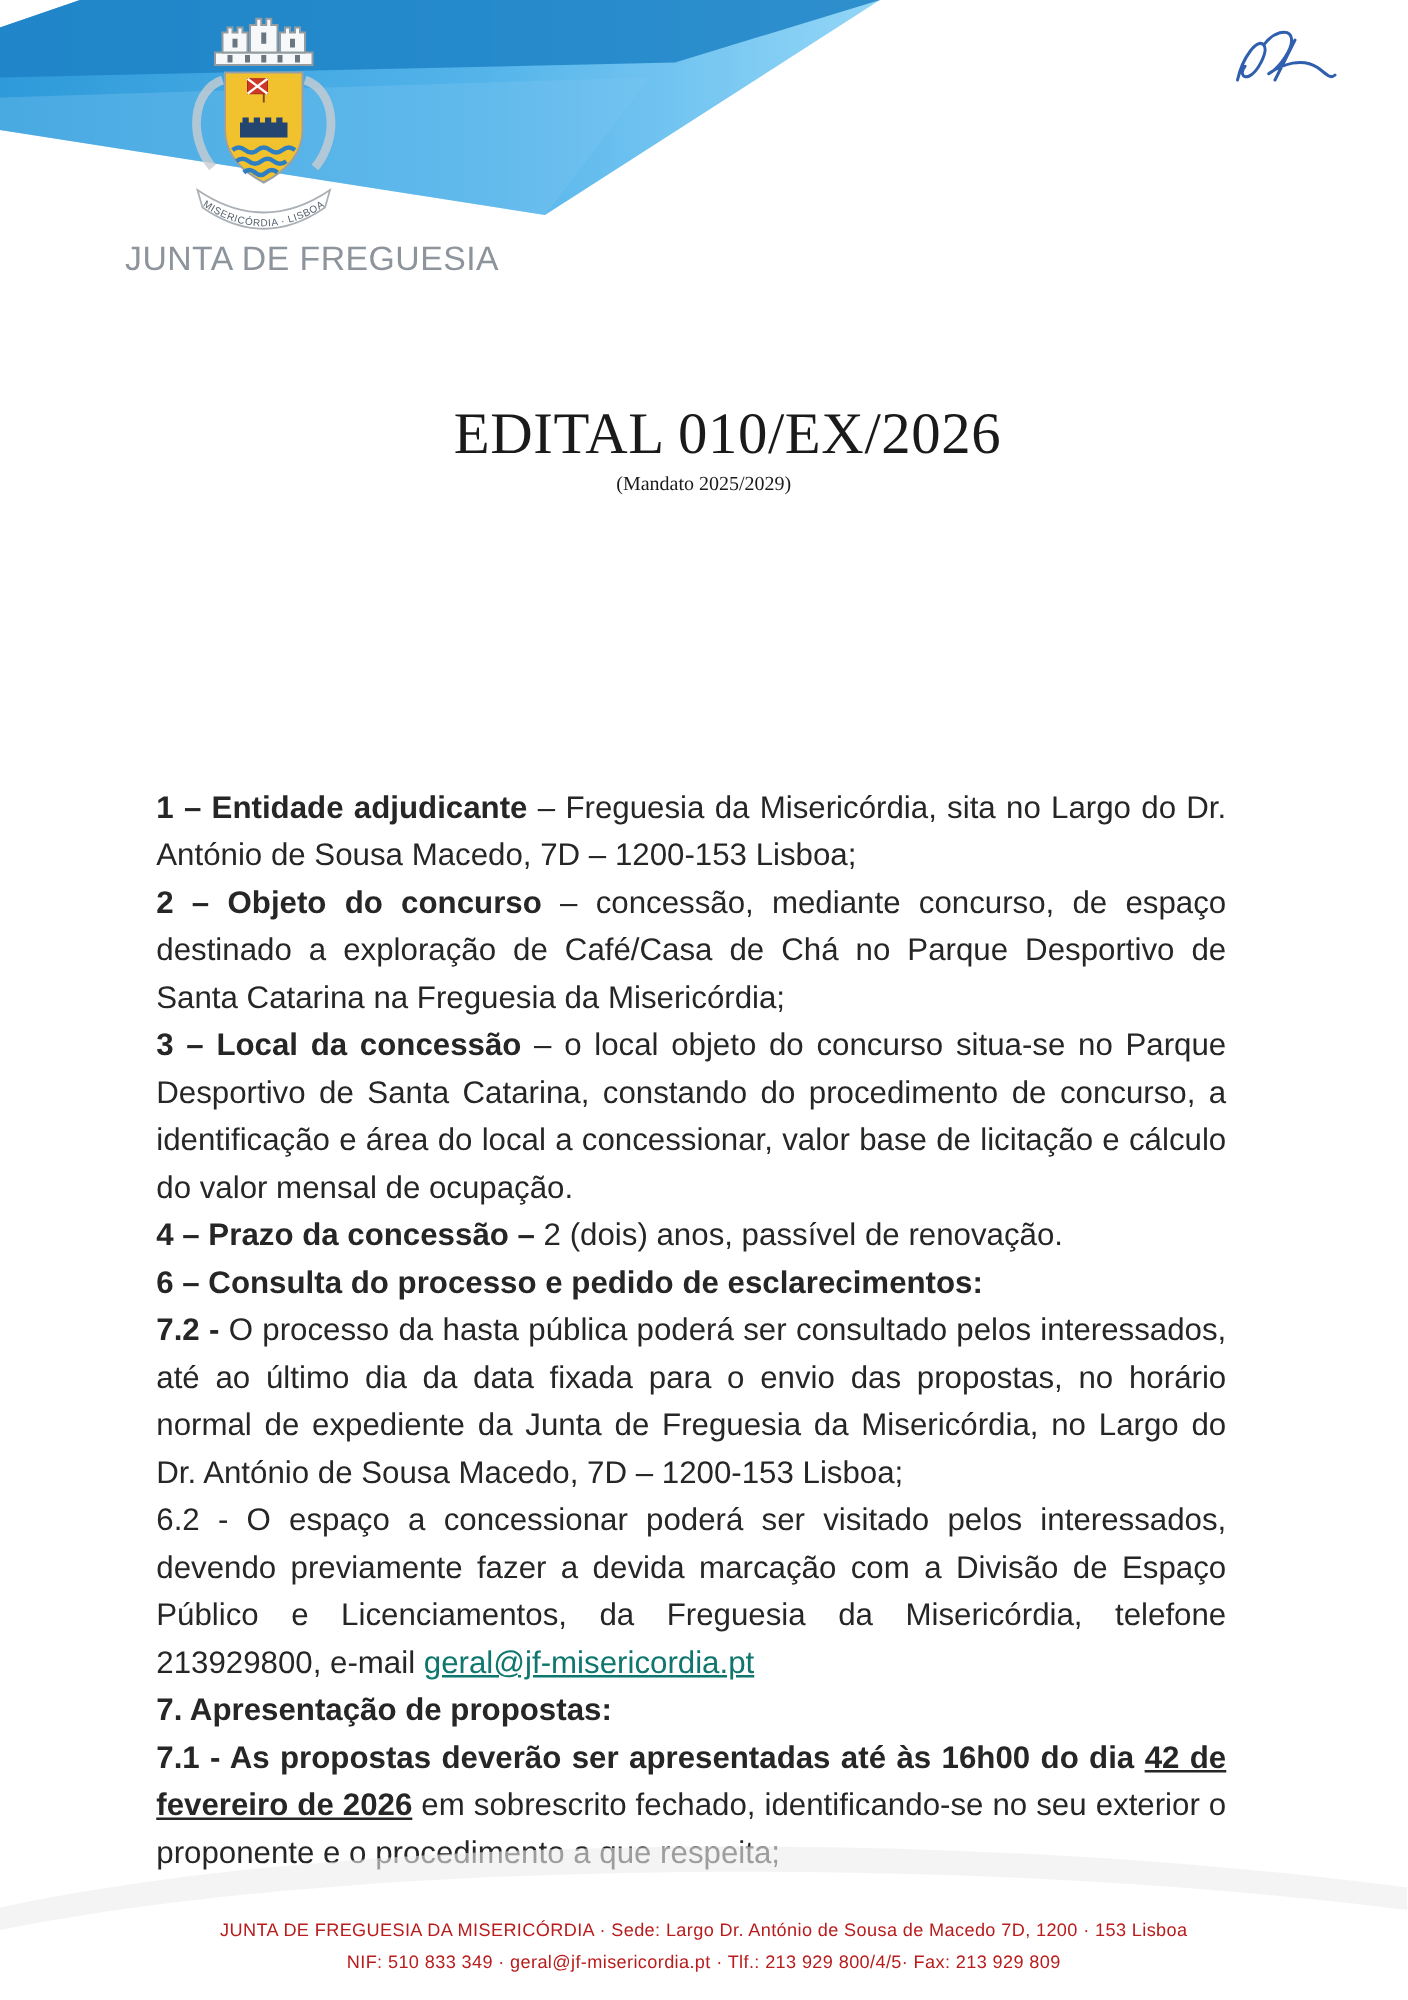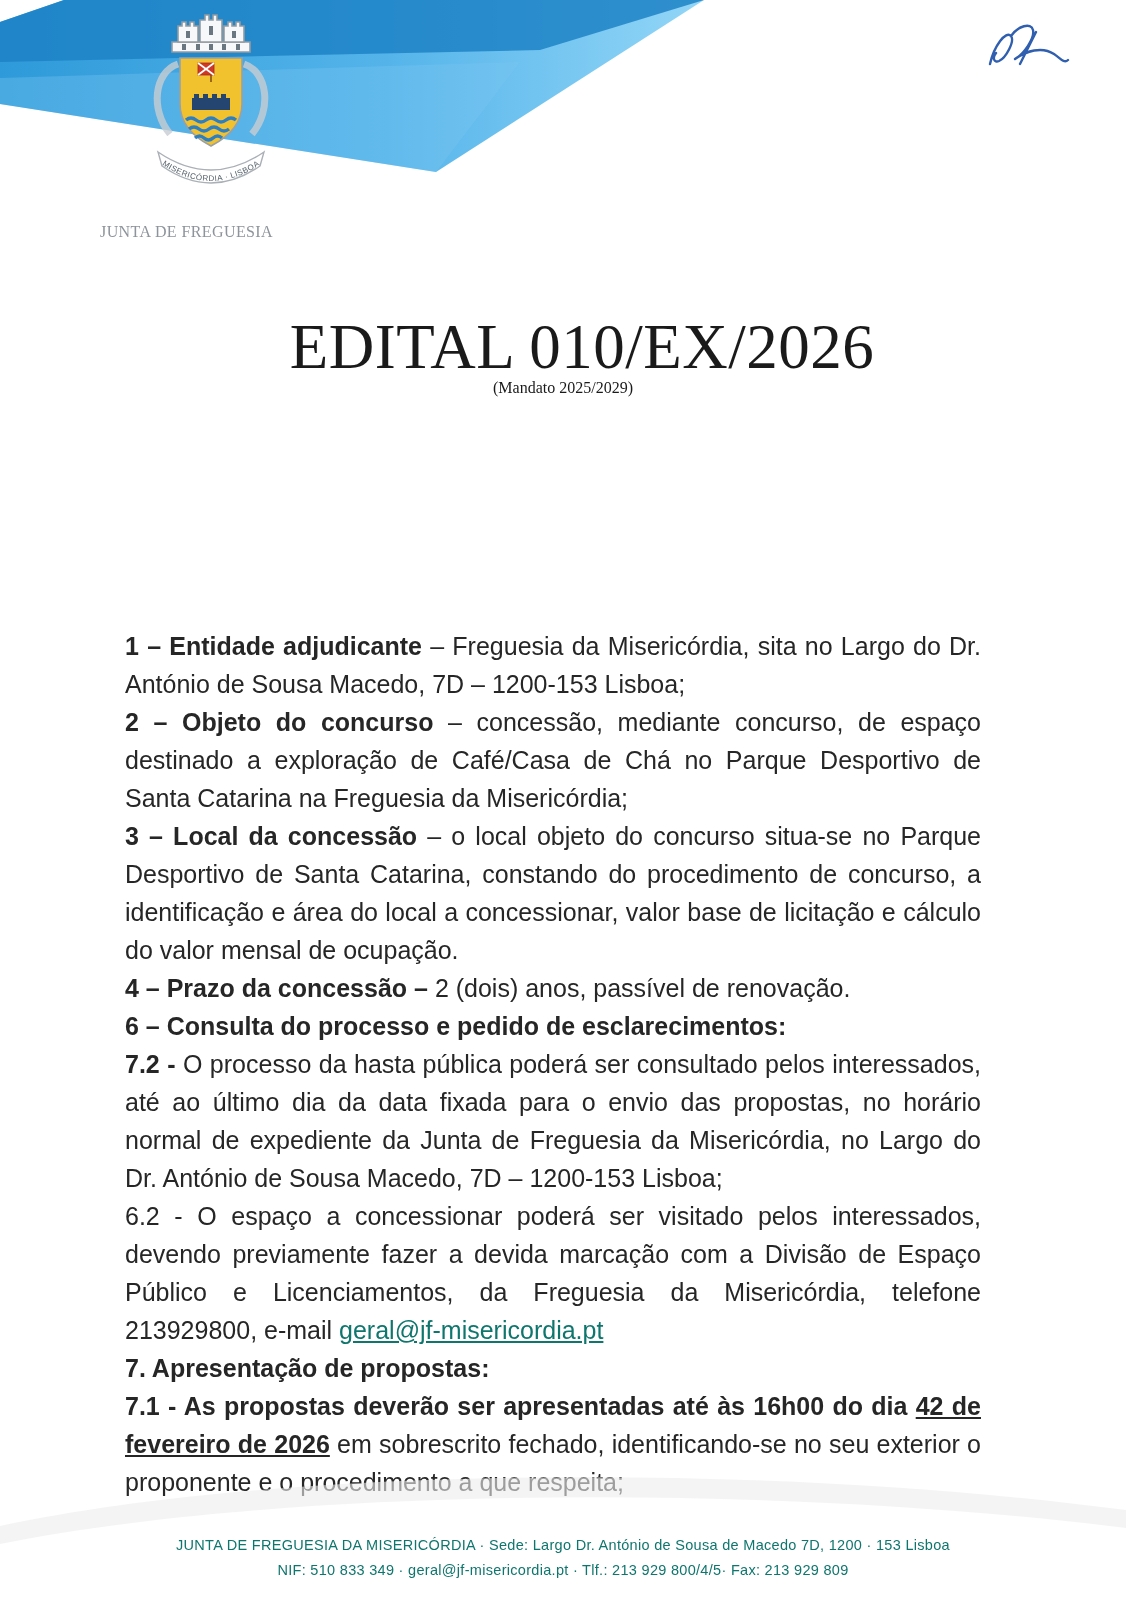--- a/index.html
+++ b/index.html
@@ -3,32 +3,32 @@
 <meta charset="utf-8">
 <style>
   html,body{margin:0;padding:0;background:#ffffff;}
   .page{
     position:relative;width:1126px;height:1600px;background:#ffffff;overflow:hidden;
     font-family:"Liberation Sans",sans-serif;color:#262626;
   }
   .banner{position:absolute;top:0;left:0;}
   .signature{position:absolute;top:20px;right:46px;}
   .logo{position:absolute;top:6px;left:136px;}
-  .orgname{position:absolute;top:216px;left:100px;font-size:16px;line-height:31px;color:#8d949b;letter-spacing:.4px;font-family:Liberation Serif, serif;}
+  .orgname{position:absolute;top:192px;left:100px;font-size:27px;line-height:31px;color:#8d949b;letter-spacing:.4px;}
   .titleblock{position:absolute;top:320px;left:0;right:0;text-align:center;font-family:"Liberation Serif",serif;color:#1a1a1a;}
-  .doctitle{font-size:63px;line-height:54px;letter-spacing:.5px;padding-left:38px;}
+  .doctitle{font-size:47px;line-height:54px;letter-spacing:.5px;padding-left:38px;}
   .mandate{font-size:16px;line-height:24px;margin-top:2px;}
   .subject{position:absolute;top:436px;left:163px;width:800px;text-align:center;font-weight:700;font-size:19.5px;line-height:44px;color:#242424;}
   .bodytext{position:absolute;top:627px;left:125px;width:856px;font-size:25px;line-height:38px;text-align:justify;color:#262626;}
   .bodytext p{margin:0;padding:0;}
   .lead{font-weight:700;}
   .underline{text-decoration:underline;}
   .doclink{color:#0f766e;text-decoration:underline;cursor:pointer;}
   .footerwave{position:absolute;top:1448px;left:0;}
-  .footer{position:absolute;top:1533px;left:0;right:0;text-align:center;color:#0f766e;font-size:14.5px;line-height:25px;letter-spacing:.3px;}
+  .footer{position:absolute;top:1533px;left:0;right:0;text-align:center;color:#b91c1c;font-size:14.5px;line-height:25px;letter-spacing:.3px;}
 </style>
 </head>
 <body>
 
 <div class="page">
 
   <svg class="banner" width="1126" height="215" viewBox="0 0 1126 215">
     <defs>
       <linearGradient id="bg1" x1="0" y1="0" x2="1" y2="0">
         <stop offset="0" stop-color="#2e9ad9"></stop>

